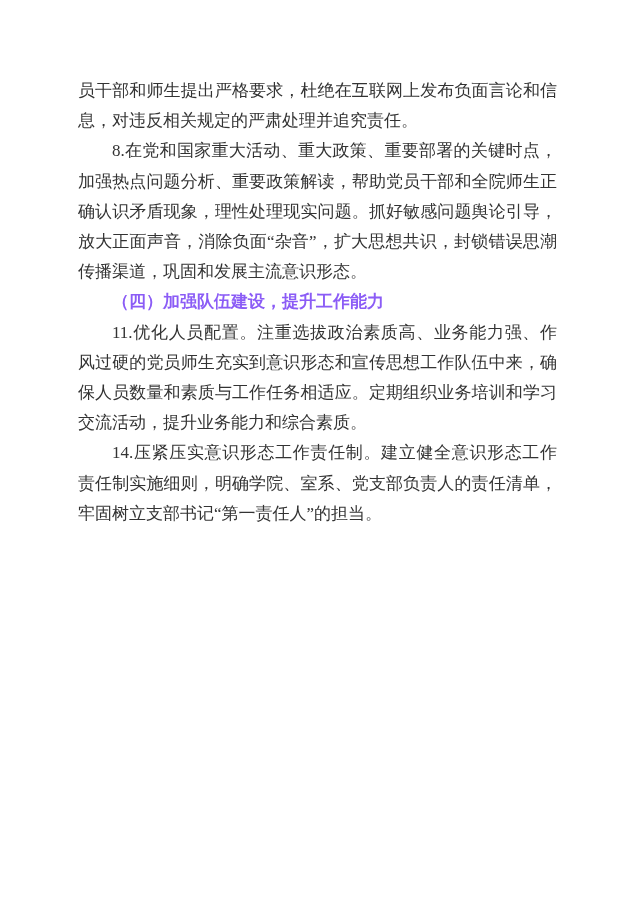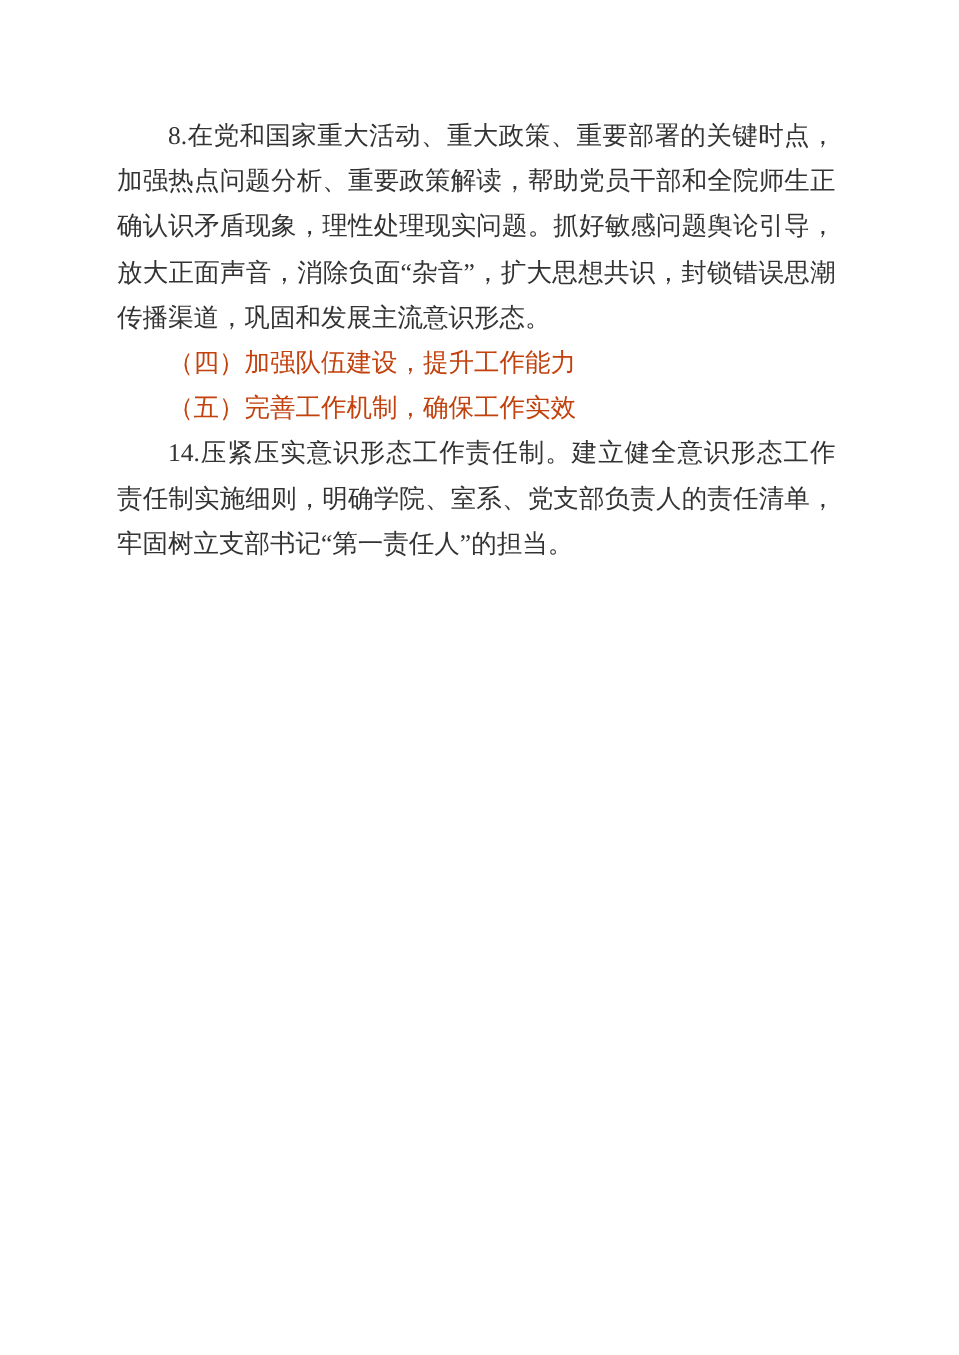--- a/index.html
+++ b/index.html
@@ -34,27 +34,28 @@
     text-justify: inter-character;
   }
   .doc-content p {
     margin: 0;
     padding: 0;
   }
   .doc-content p.indent {
     text-indent: 2em;
   }
   .doc-content p.heading {
-    font-weight: normal;
-    color: #c2410c;
+    font-weight: bold;
+    color: #8b5cf6;
   }
 </style>
 </head>
 <body>
 
 <div class="page">
   <div class="doc-content">
+      <p class="body">员干部和师生提出严格要求，杜绝在互联网上发布负面言论和信息，对违反相关规定的严肃处理并追究责任。</p>
       <p class="indent body">8.在党和国家重大活动、重大政策、重要部署的关键时点，加强热点问题分析、重要政策解读，帮助党员干部和全院师生正确认识矛盾现象，理性处理现实问题。抓好敏感问题舆论引导，放大正面声音，消除负面“杂音”，扩大思想共识，封锁错误思潮传播渠道，巩固和发展主流意识形态。</p>
       <p class="indent heading">（四）加强队伍建设，提升工作能力</p>
-      <p class="indent heading">（五）完善工作机制，确保工作实效</p>
+      <p class="indent body">11.优化人员配置。注重选拔政治素质高、业务能力强、作风过硬的党员师生充实到意识形态和宣传思想工作队伍中来，确保人员数量和素质与工作任务相适应。定期组织业务培训和学习交流活动，提升业务能力和综合素质。</p>
       <p class="indent body">14.压紧压实意识形态工作责任制。建立健全意识形态工作责任制实施细则，明确学院、室系、党支部负责人的责任清单，牢固树立支部书记“第一责任人”的担当。</p>
     </div>
 </div>
 
 </body></html>

